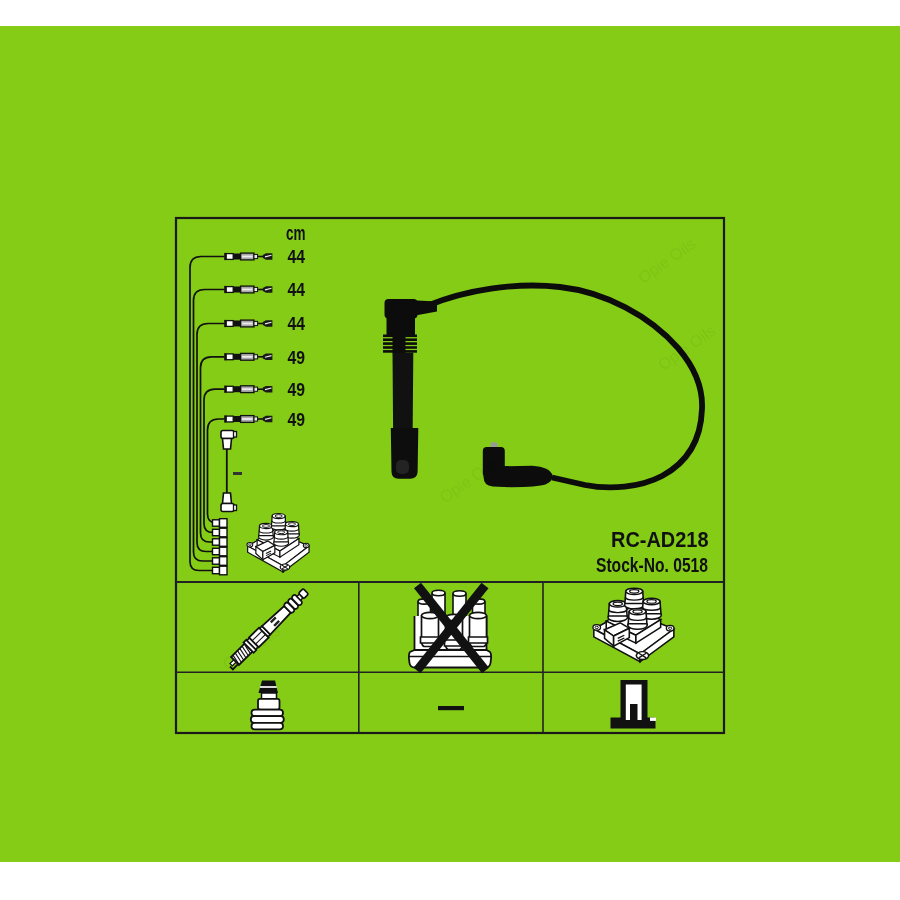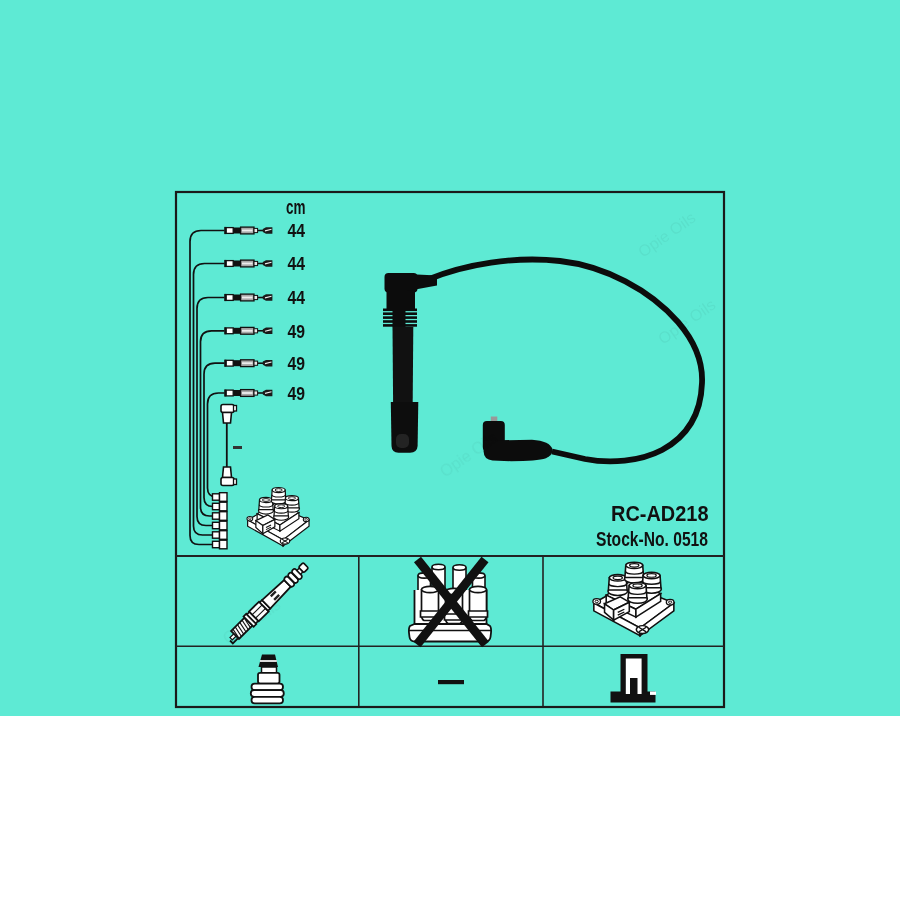--- a/index.html
+++ b/index.html
@@ -1,16 +1,16 @@
 <!DOCTYPE html>
 <html><head>
 <meta charset="utf-8">
 <style>
   html,body{margin:0;padding:0;background:#ffffff;}
-  #stage{position:relative;width:900px;height:716px;background:#5eead4;font-family:"Liberation Sans",sans-serif;}
+  #stage{position:relative;width:900px;height:836px;background:#84cc16;font-family:"Liberation Sans",sans-serif;margin-top:26px;}
   svg{position:absolute;left:0;top:0;}
   text{font-family:"Liberation Sans",sans-serif;}
 </style>
 </head>
 <body>
 <div id="stage">
 <svg width="900" height="900" viewBox="0 0 900 900">
 <defs>
 
   <g id="lead">

